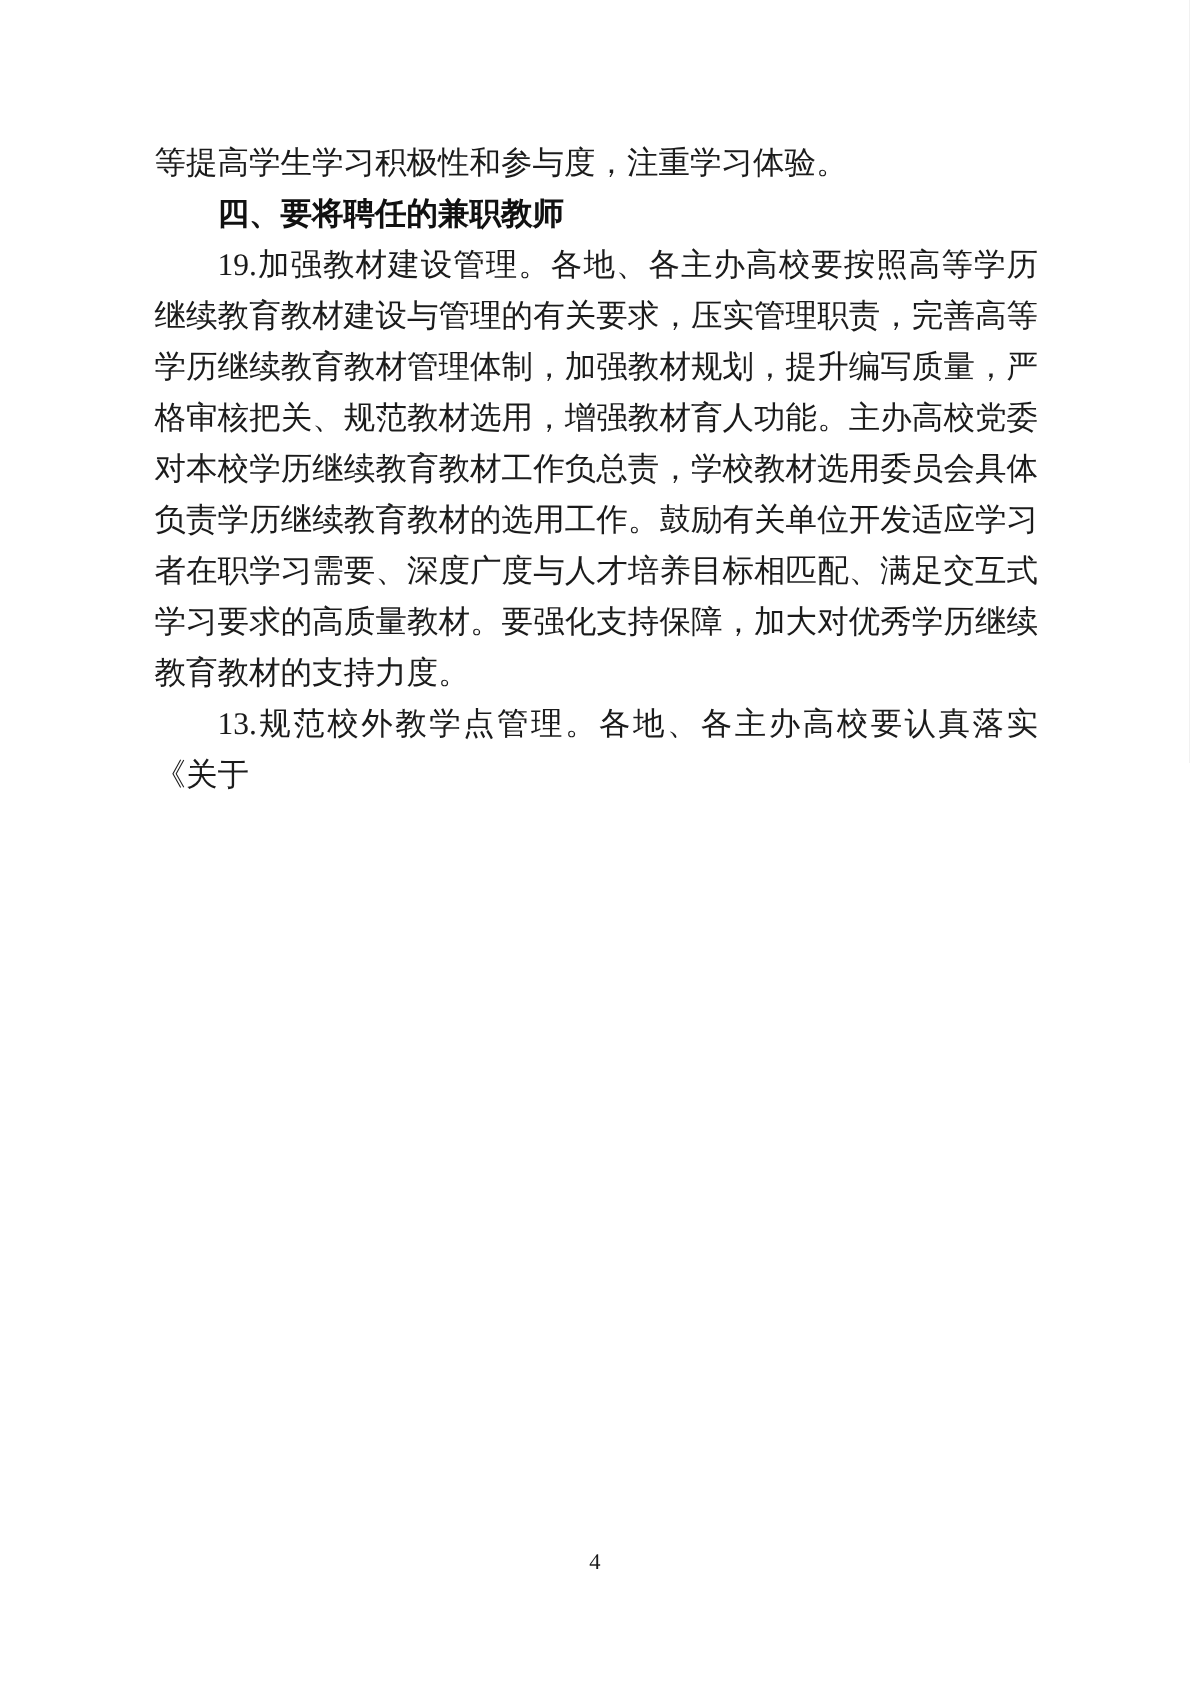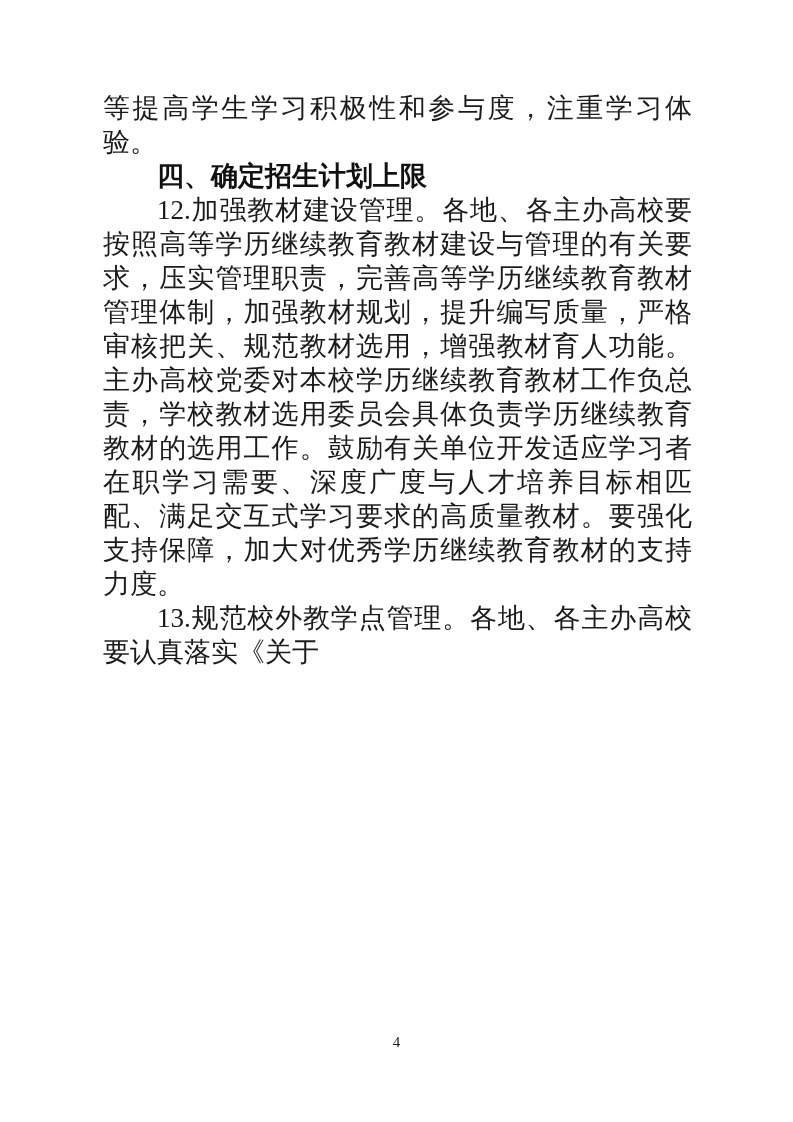--- a/index.html
+++ b/index.html
@@ -18,21 +18,21 @@
     color: #1b1b1b;
   }
   .doc-body {
     position: absolute;
     left: 103px;
     top: 91px;
     width: 589px;
   }
   .para {
     margin: 0;
-    font-size: 27px;
+    font-size: 21px;
     line-height: 34px;
     text-align: justify;
     text-justify: inter-character;
     word-break: break-all;
   }
   .para.body { text-indent: 2em; }
   .para.continuation { text-indent: 0; }
   .para.heading {
     text-indent: 2em;
     font-weight: bold;
@@ -49,18 +49,18 @@
     color: #1b1b1b;
     font-family: "Liberation Serif", "DejaVu Serif", serif;
   }
 </style>
 </head>
 <body>
 
 <div class="page">
   <div class="doc-body">
       <p class="para continuation">等提高学生学习积极性和参与度，注重学习体验。</p>
-      <p class="para heading">四、确定招生计划上限</p>
-      <p class="para body">12.加强教材建设管理。各地、各主办高校要按照高等学历继续教育教材建设与管理的有关要求，压实管理职责，完善高等学历继续教育教材管理体制，加强教材规划，提升编写质量，严格审核把关、规范教材选用，增强教材育人功能。主办高校党委对本校学历继续教育教材工作负总责，学校教材选用委员会具体负责学历继续教育教材的选用工作。鼓励有关单位开发适应学习者在职学习需要、深度广度与人才培养目标相匹配、满足交互式学习要求的高质量教材。要强化支持保障，加大对优秀学历继续教育教材的支持力度。</p>
+      <p class="para heading">四、要将聘任的兼职教师</p>
+      <p class="para body">19.加强教材建设管理。各地、各主办高校要按照高等学历继续教育教材建设与管理的有关要求，压实管理职责，完善高等学历继续教育教材管理体制，加强教材规划，提升编写质量，严格审核把关、规范教材选用，增强教材育人功能。主办高校党委对本校学历继续教育教材工作负总责，学校教材选用委员会具体负责学历继续教育教材的选用工作。鼓励有关单位开发适应学习者在职学习需要、深度广度与人才培养目标相匹配、满足交互式学习要求的高质量教材。要强化支持保障，加大对优秀学历继续教育教材的支持力度。</p>
       <p class="para body">13.规范校外教学点管理。各地、各主办高校要认真落实《关于</p>
     </div>
   <div class="page-number">4</div>
 </div>
 
 </body></html>

